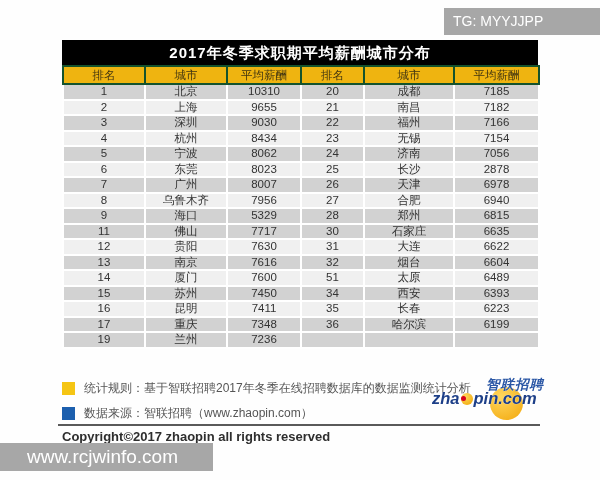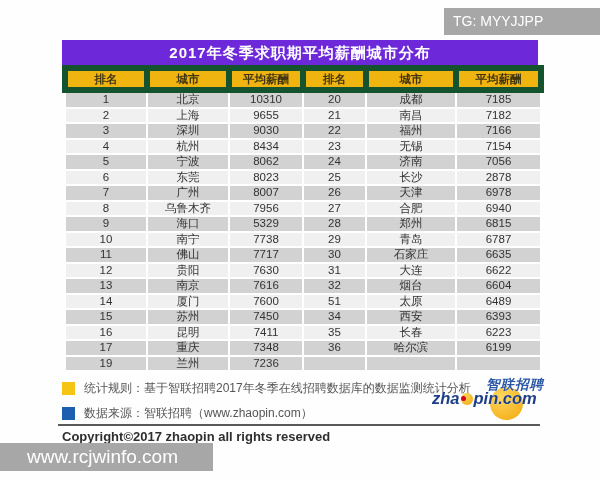--- a/index.html
+++ b/index.html
@@ -10,30 +10,30 @@
   .page{position:absolute;inset:0;background:#fefefe;}
 
   
   .wm{position:absolute;background:#a7a7a7;color:#ffffff;white-space:nowrap;}
   .wm-tr{top:8px;right:0;width:147px;height:27px;line-height:27px;padding-left:9px;font-size:14px;}
   .wm-bl{left:0;top:443px;width:186px;height:28px;line-height:28px;padding-left:27px;font-size:19px;}
 
   
   .tbl-wrap{position:absolute;left:62px;top:40px;width:476px;}
   .tbl-title{
-    background:#6d28d9;color:#ffffff;text-align:center;
+    background:#000000;color:#ffffff;text-align:center;
     font-weight:bold;font-size:15px;height:25px;line-height:25px;
     letter-spacing:1px;
   }
   table.salary{
     border-collapse:collapse;table-layout:fixed;width:476px;
   }
   table.salary th{
-    background:#efb410;color:#413511;font-weight:bold;font-size:11.5px;
-    height:14px;line-height:14px;padding:1px 0;border:6px solid #14532d;text-align:center;
+    background:#efb410;color:#413511;font-weight:normal;font-size:11.5px;
+    height:14px;line-height:14px;padding:1px 0;border:2px solid #14532d;text-align:center;
   }
   table.salary td{
     font-size:11.5px;color:#333333;height:11.5px;line-height:11.5px;
     padding:1px 0;border:2px solid #ffffff;text-align:center;
   }
   tr.odd td{background:#d2d2d2;}
   tr.even td{background:#f0f0f0;}
 
   
   .legend{position:absolute;left:62px;top:380px;width:360px;}
@@ -163,28 +163,20 @@
             <td>6940</td>
           </tr>
           <tr class="odd">
             <td>9</td>
             <td>海口</td>
             <td>5329</td>
             <td>28</td>
             <td>郑州</td>
             <td>6815</td>
           </tr>
-          <tr class="even">
-            <td>10</td>
-            <td>南宁</td>
-            <td>7738</td>
-            <td>29</td>
-            <td>青岛</td>
-            <td>6787</td>
-          </tr>
           <tr class="odd">
             <td>11</td>
             <td>佛山</td>
             <td>7717</td>
             <td>30</td>
             <td>石家庄</td>
             <td>6635</td>
           </tr>
           <tr class="even">
             <td>12</td>

